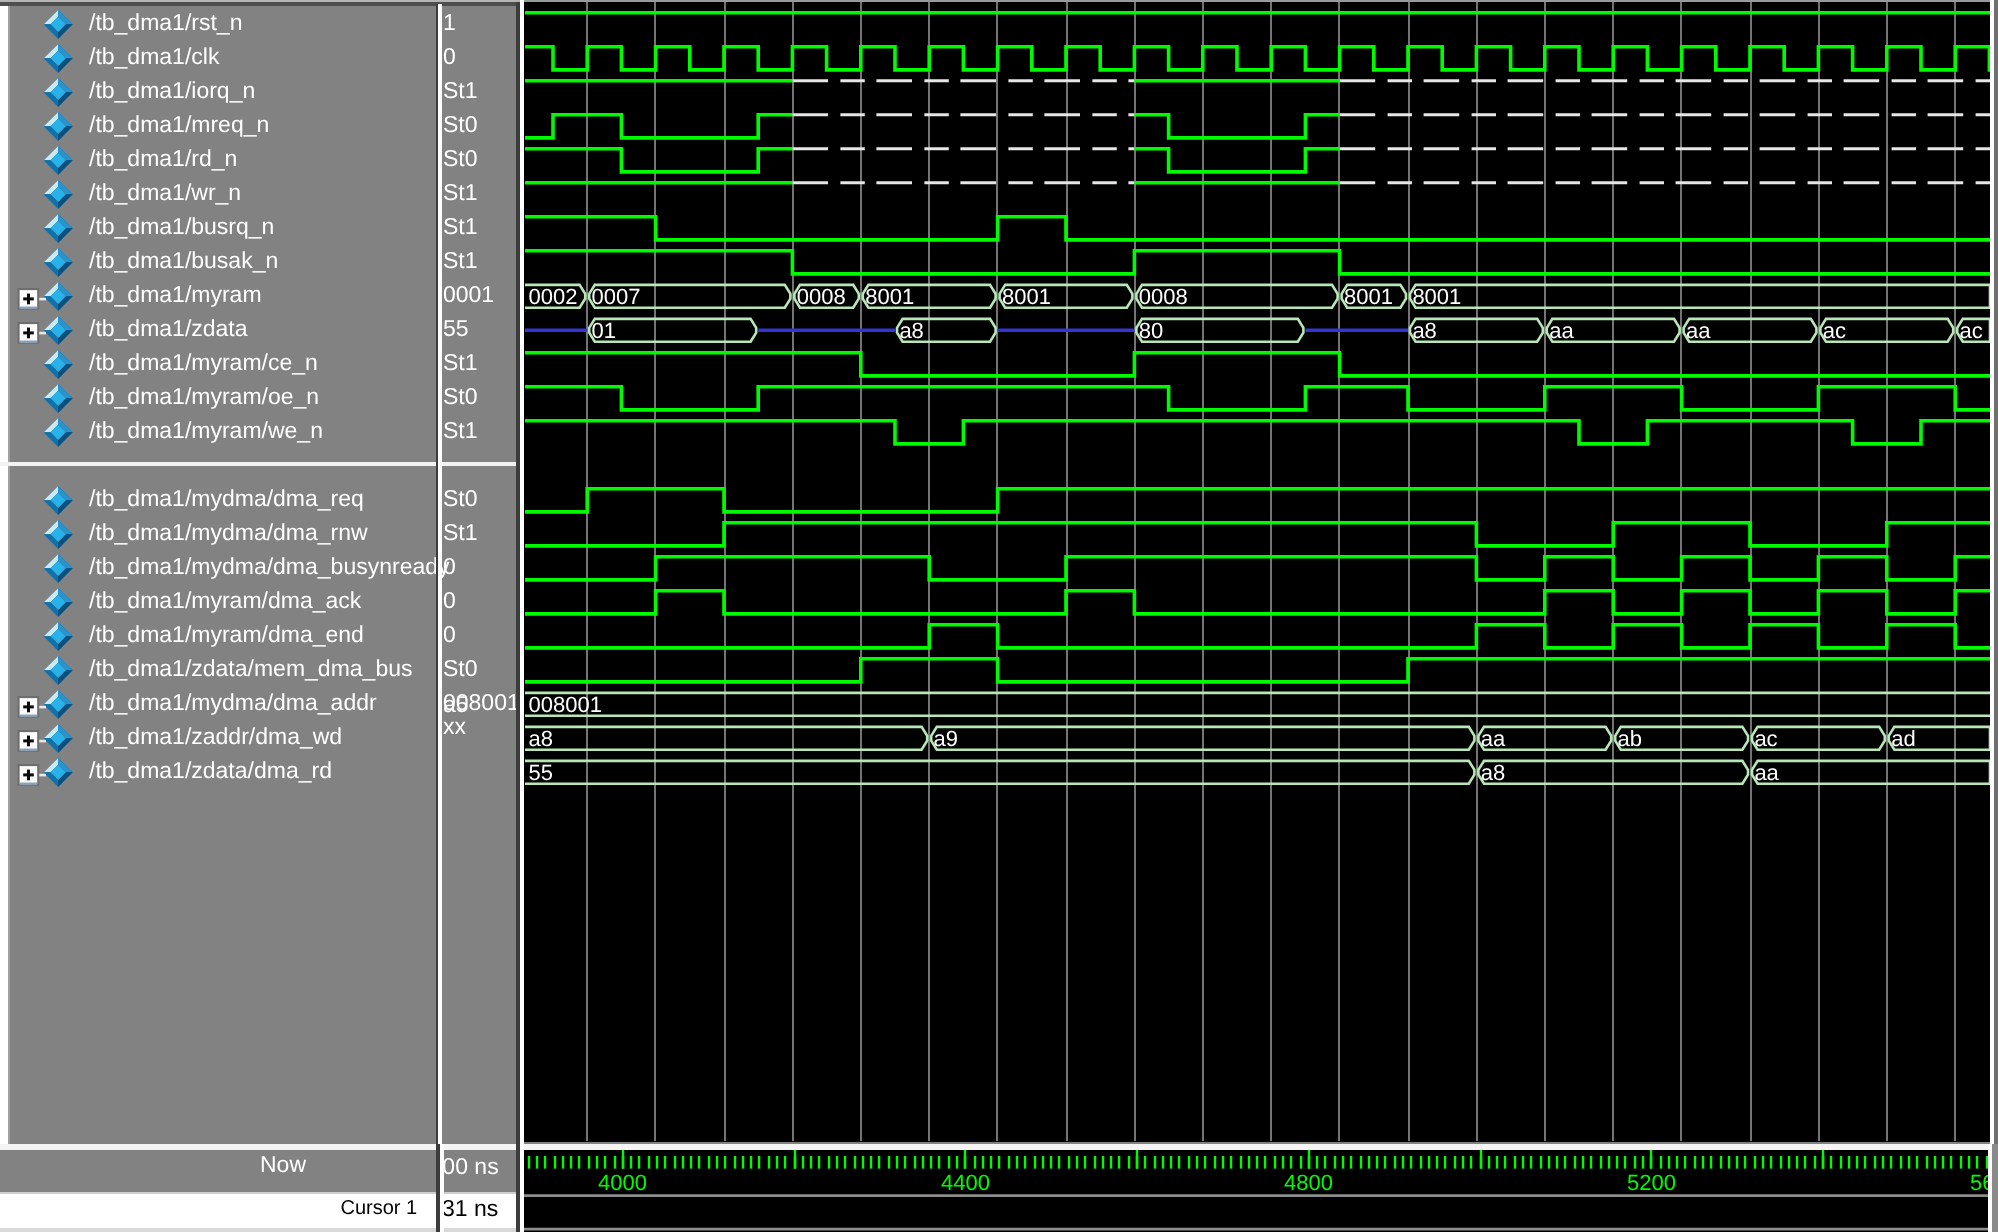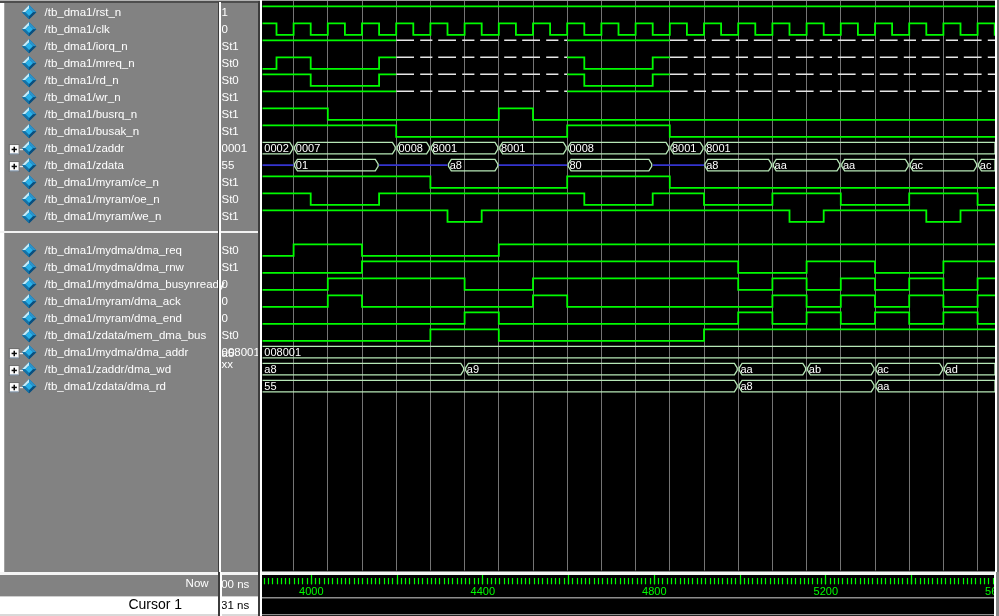--- a/index.html
+++ b/index.html
@@ -30,21 +30,21 @@
 <div class="nm" style="top:54.65px">/tb_dma1/mreq_n</div>
 <div class="vl" style="top:54.65px">St0</div>
 <div class="nm" style="top:71.65px">/tb_dma1/rd_n</div>
 <div class="vl" style="top:71.65px">St0</div>
 <div class="nm" style="top:88.65px">/tb_dma1/wr_n</div>
 <div class="vl" style="top:88.65px">St1</div>
 <div class="nm" style="top:105.65px">/tb_dma1/busrq_n</div>
 <div class="vl" style="top:105.65px">St1</div>
 <div class="nm" style="top:122.65px">/tb_dma1/busak_n</div>
 <div class="vl" style="top:122.65px">St1</div>
-<div class="nm" style="top:139.65px">/tb_dma1/zaddr</div>
+<div class="nm" style="top:139.65px">/tb_dma1/myram</div>
 <div class="vl" style="top:139.65px">0001</div>
 <div class="nm" style="top:156.65px">/tb_dma1/zdata</div>
 <div class="vl" style="top:156.65px">55</div>
 <div class="nm" style="top:173.65px">/tb_dma1/myram/ce_n</div>
 <div class="vl" style="top:173.65px">St1</div>
 <div class="nm" style="top:190.65px">/tb_dma1/myram/oe_n</div>
 <div class="vl" style="top:190.65px">St0</div>
 <div class="nm" style="top:207.65px">/tb_dma1/myram/we_n</div>
 <div class="vl" style="top:207.65px">St1</div>
 <div class="nm" style="top:241.65px">/tb_dma1/mydma/dma_req</div>
@@ -332,22 +332,22 @@
     <path d="M614.0 384.95 L616.8 380.45 L733.0 380.45 L733.0 384.95 L733.0 387.35 L733.0 391.85 L616.8 391.85 L614.0 387.35 Z" fill="none" stroke="#b7e7b7" stroke-width="1.3"></path>
     <text x="615.2" y="390.05" font-size="11px" fill="#ffffff">aa</text>
   </svg>
 
 <div class="abs" style="left:0;top:571.5px;width:999px;height:3.5px;background:#f4f4f4"></div>
 
 <div class="abs" style="left:0;top:575px;width:258.3px;height:20.5px;background:#828282"></div>
 <div class="abs" style="left:0;top:595.5px;width:258.3px;height:1.5px;background:#cfcfcf"></div>
 <div class="abs" style="left:0;top:597px;width:258.3px;height:16.5px;background:#ffffff"></div>
 <div class="abs" style="left:0;top:613.5px;width:999px;height:2.5px;background:#d9d9d9"></div>
-<div class="abs" style="left:130px;top:576px;width:78.6px;height:15px;line-height:15px;font-size:11.5px;color:#fff;text-align:right">Now</div>
-<div class="abs" style="left:116px;top:597px;width:78.6px;height:15px;line-height:15px;font-size:14px;color:#000;text-align:center">Cursor 1</div>
+<div class="abs" style="left:130px;top:576px;width:78.6px;height:15px;line-height:15px;font-size:11.5px;color:#fff;text-align:left">Now</div>
+<div class="abs" style="left:130px;top:597px;width:78.6px;height:15px;line-height:15px;font-size:10px;color:#000;text-align:right">Cursor 1</div>
 <div class="abs" style="left:220.4px;top:576.5px;width:36px;height:15px;overflow:hidden">
  <div style="margin-left:-12px;font-size:11.5px;line-height:15px;color:#fff;white-space:pre">5600 ns</div>
   </div>
 <div class="abs" style="left:220.4px;top:597.5px;width:36px;height:15px;overflow:hidden">
  <div style="margin-left:-12.2px;font-size:11.5px;line-height:15px;color:#000;white-space:pre">4731 ns</div>
   </div>
 
 <div class="abs" style="left:217.5px;top:572px;width:2.7px;height:44px;background:#3c3c3c;z-index:7"></div>
 <div class="abs" style="left:220.2px;top:572px;width:1.4px;height:44px;background:#ffffff;z-index:7"></div>
 

